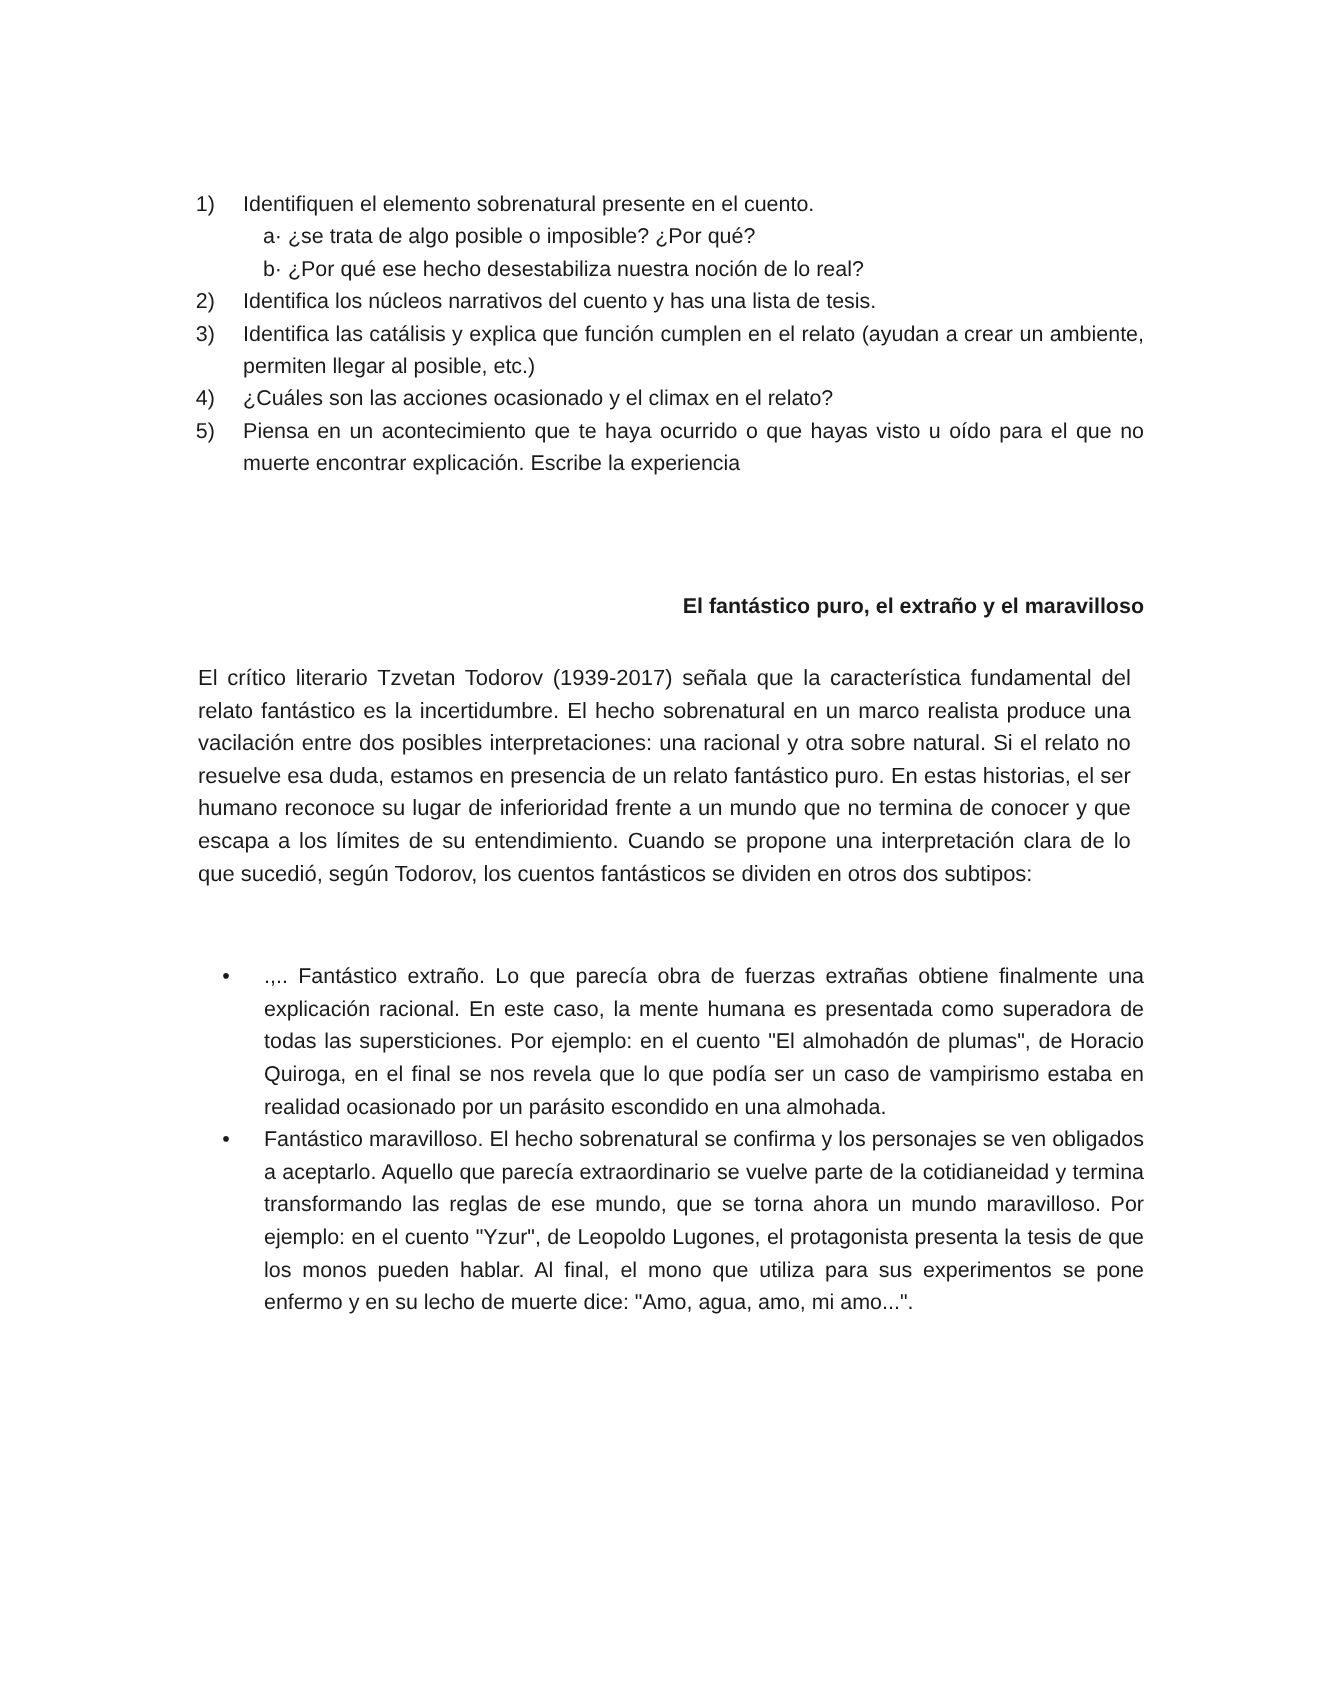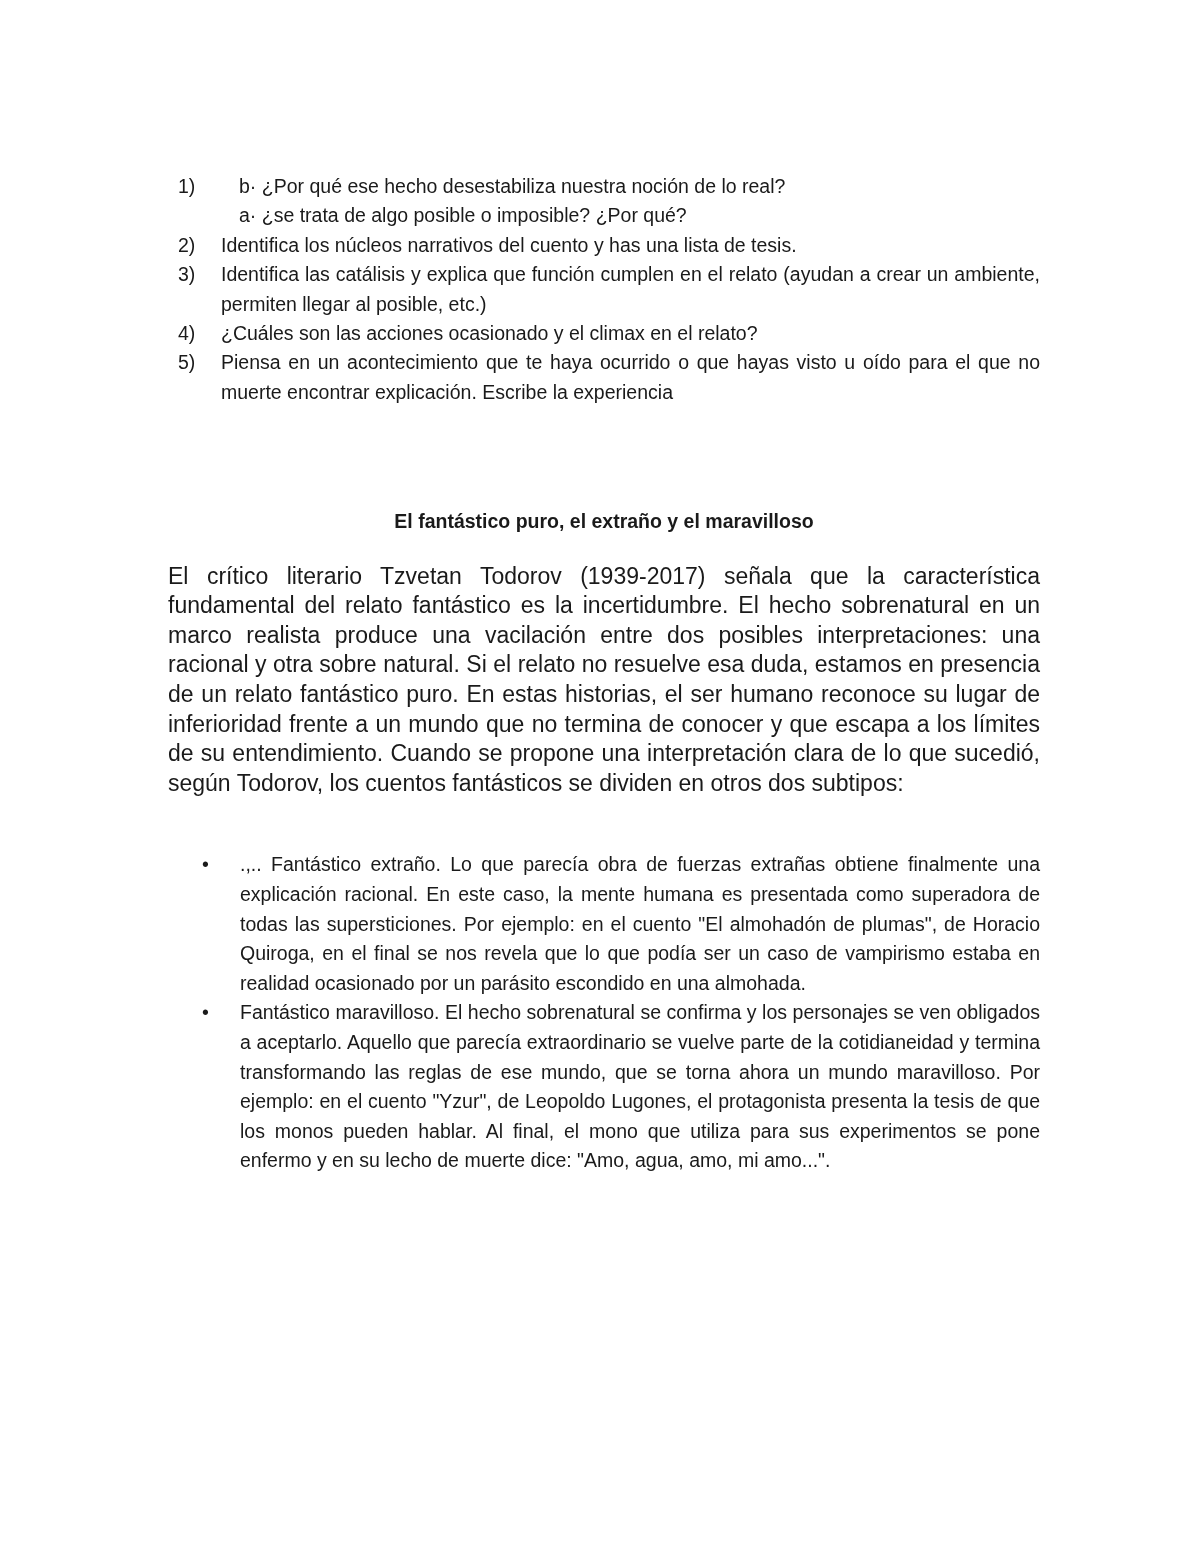--- a/index.html
+++ b/index.html
@@ -73,28 +73,28 @@
     text-align: left;
     white-space: nowrap;
   }
 
   
   .doc-heading {
     font-size: 19.5px;
     line-height: 29.4px;
     font-weight: bold;
     margin: 0;
-    text-align: center;
+    text-align: right;
   }
 
   
   .doc-para {
-    font-size: 23px;
+    font-size: 20px;
     line-height: 29.6px;
-    margin: 0;
+    margin: 12px;
     text-align: justify;
     text-justify: inter-word;
   }
 
   
   .bullet-list {
     list-style: none;
     margin: 0;
     padding: 0;
   }
@@ -127,29 +127,30 @@
 </head>
 <body>
 
 <div class="page">
   <div class="content">
 
     <ol class="numbered-list">
 
       <li class="num-item">
         <span class="num-marker">1)</span>
+        <span class="num-text">Identifiquen el elemento sobrenatural presente en el cuento.</span>
         <ul class="sub-list">
+          <li class="sub-item">
+            <span>a·</span>
+            <span>¿se trata de algo posible o imposible? ¿Por qué?</span>
+          </li>
           <li class="sub-item">
             <span>b·</span>
             <span>¿Por qué ese hecho desestabiliza nuestra noción de lo real?</span>
           </li>
-          <li class="sub-item">
-            <span>a·</span>
-            <span>¿se trata de algo posible o imposible? ¿Por qué?</span>
-          </li>
         </ul>
       </li>
 
       <li class="num-item">
         <span class="num-marker">2)</span>
         <span class="num-text">Identifica los núcleos narrativos del cuento y has una lista de tesis.</span>
       </li>
 
       <li class="num-item">
         <span class="num-marker">3)</span>

